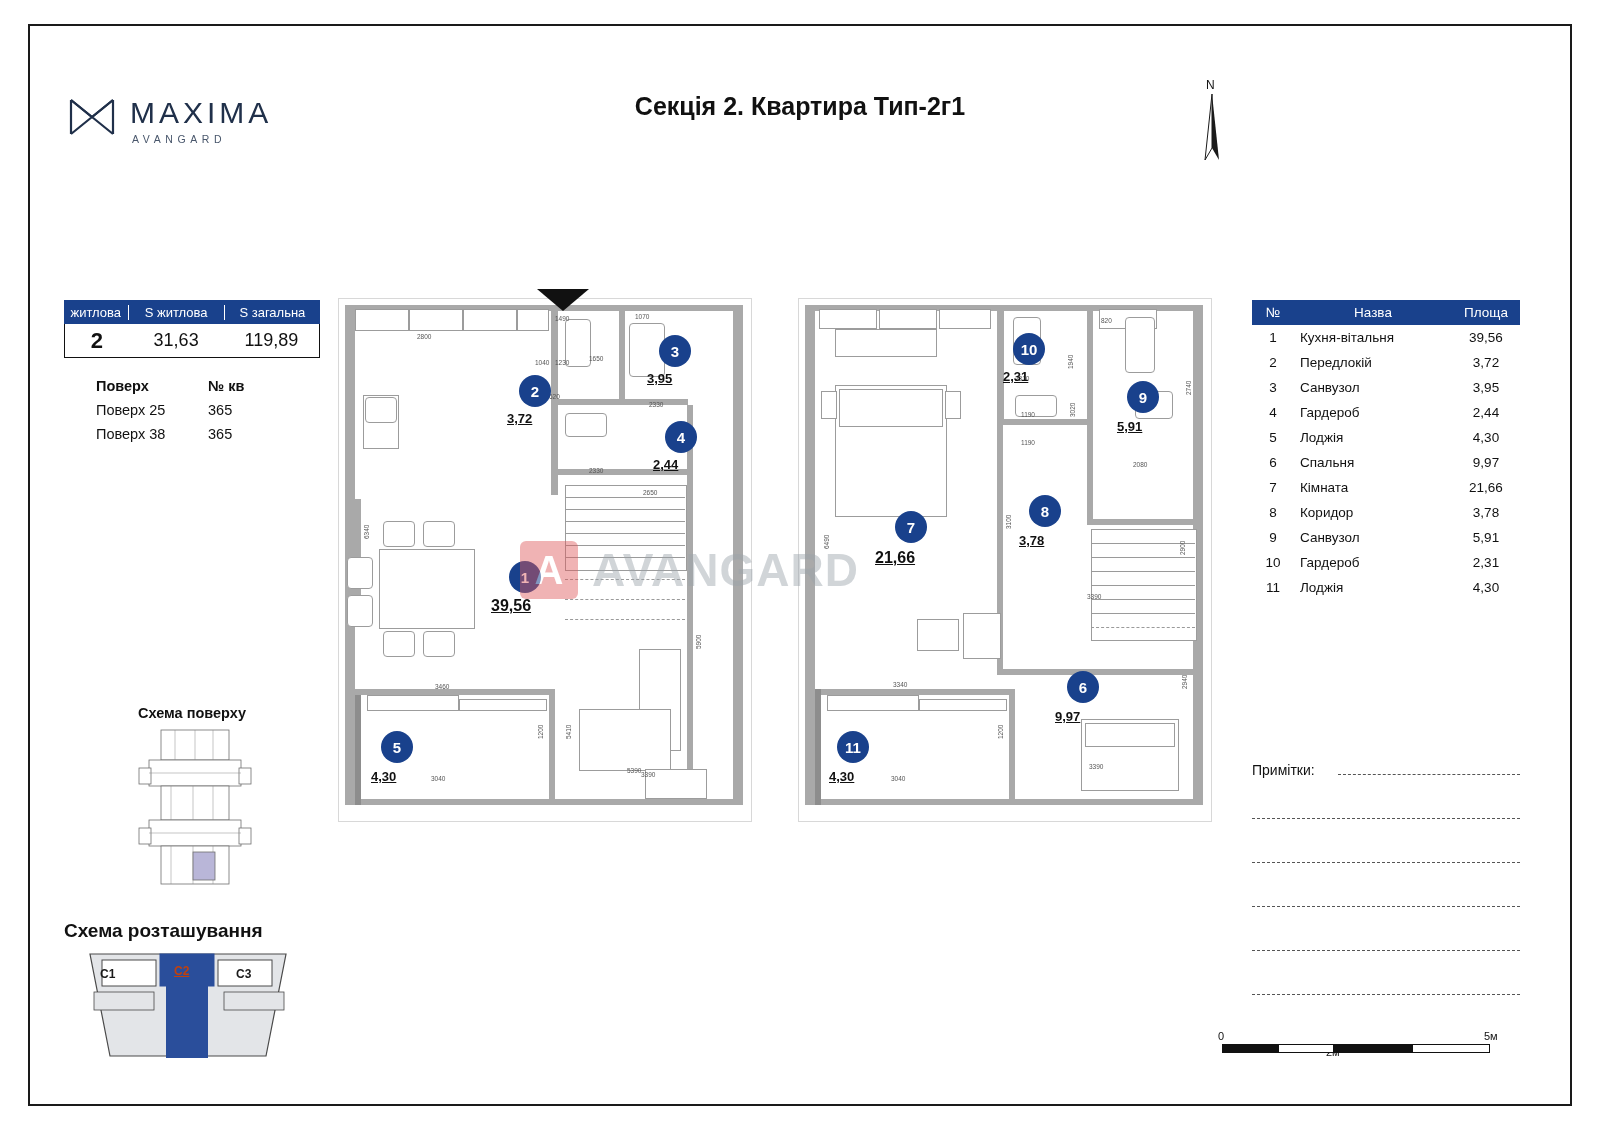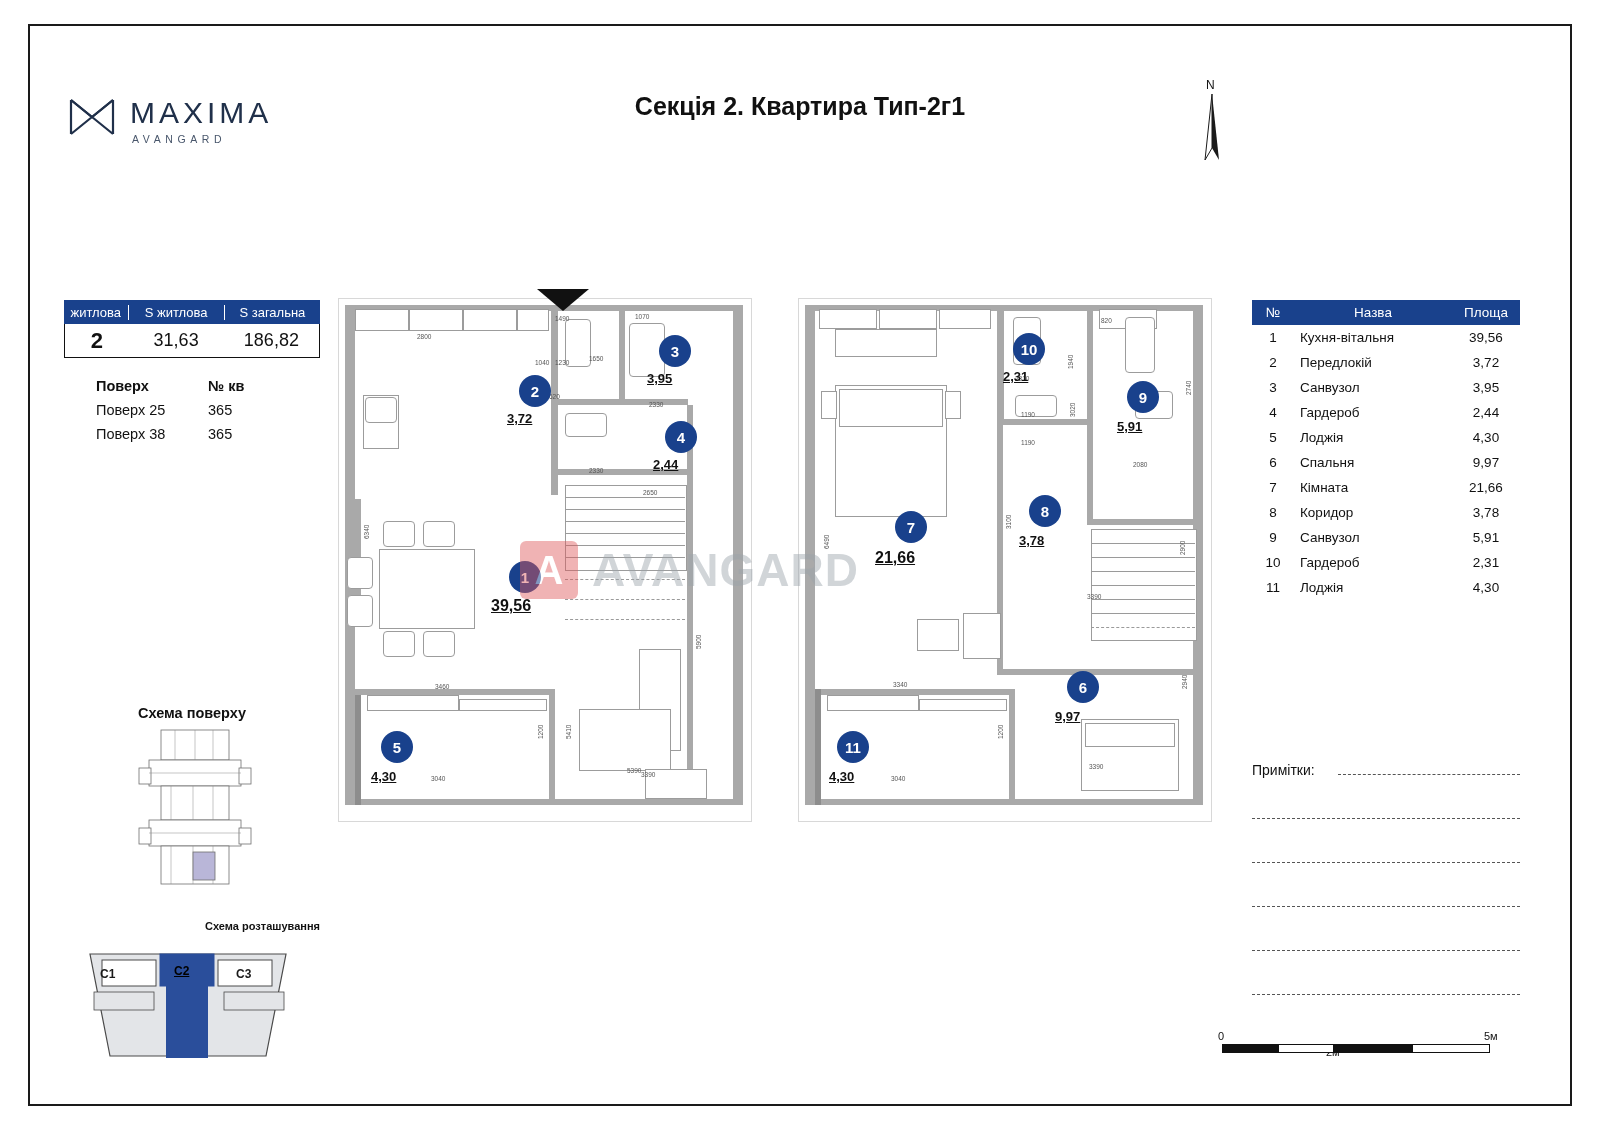--- a/index.html
+++ b/index.html
@@ -35,21 +35,21 @@
 
   .floors{position:absolute;left:64px;top:378px;width:256px;font-size:14.5px;}
   .floors .frow{display:flex;margin-bottom:8px;}
   .floors .fl{width:130px;text-align:left;padding-left:32px;box-sizing:border-box;}
   .floors .fr{width:100px;text-align:left;padding-left:14px;box-sizing:border-box;}
   .floors .fhead{font-weight:bold;}
 
   
   .scheme-floor-title{position:absolute;left:64px;top:705px;width:256px;text-align:center;font-size:14.5px;font-weight:bold;}
   .scheme-floor{position:absolute;left:135px;top:728px;width:120px;height:160px;}
-  .scheme-loc-title{position:absolute;left:64px;top:920px;width:256px;text-align:right;font-size:11px;font-weight:bold;}
+  .scheme-loc-title{position:absolute;left:64px;top:920px;width:256px;text-align:left;font-size:19px;font-weight:bold;}
   .scheme-loc{position:absolute;left:78px;top:940px;width:220px;height:130px;}
   .seclabel{position:absolute;font-size:12px;font-weight:bold;}
 
   
   .plan{position:absolute;background:#fff;border:1px solid #d8d8d8;}
   .planA{left:338px;top:298px;width:412px;height:522px;}
   .planB{left:798px;top:298px;width:412px;height:522px;}
 
   .wall{position:absolute;background:#a9a9a9;}
   .wall.dark{background:#8d8d8d;}
@@ -117,21 +117,21 @@
 
   <div class="infotable">
     <div class="hdr">
       <div class="c1">житлова</div>
       <div class="c2">S житлова</div>
       <div class="c3">S загальна</div>
     </div>
     <div class="row">
       <div class="c1">2</div>
       <div class="c2">31,63</div>
-      <div class="c3">186,82</div>
+      <div class="c3">119,89</div>
     </div>
   </div>
 
   <div class="floors">
     <div class="frow fhead">
       <div class="fl">Поверх</div>
       <div class="fr">№ кв</div>
     </div>
     <div class="frow">
       <div class="fl">Поверх 25</div>
@@ -173,21 +173,21 @@
         <rect x="140" y="20" width="54" height="26"></rect>
       </g>
       <rect x="82" y="14" width="54" height="32" fill="#2a4e9b" stroke="#2a4e9b"></rect>
       <rect x="88" y="46" width="42" height="72" fill="#2a4e9b"></rect>
       <g fill="#e3e5e8" stroke="#4a4a4a" stroke-width="0.8">
         <rect x="16" y="52" width="60" height="18"></rect>
         <rect x="146" y="52" width="60" height="18"></rect>
       </g>
     </svg>
     <div class="seclabel" style="left:22px;top:27px;color:#1a1a1a;">C1</div>
-    <div class="seclabel" style="left:96px;top:24px;color:#000000;text-decoration:underline;">C2</div>
+    <div class="seclabel" style="left:96px;top:24px;color:#c2410c;text-decoration:underline;">C2</div>
     <div class="seclabel" style="left:158px;top:27px;color:#1a1a1a;">C3</div>
   </div>
 
   <div class="plan planA">
 
     <div class="wall" style="left:6px;top:6px;width:398px;height:6px;"></div>
     <div class="wall" style="left:6px;top:6px;width:10px;height:500px;"></div>
     <div class="wall" style="left:394px;top:6px;width:10px;height:500px;"></div>
     <div class="wall" style="left:6px;top:500px;width:398px;height:6px;"></div>
 

